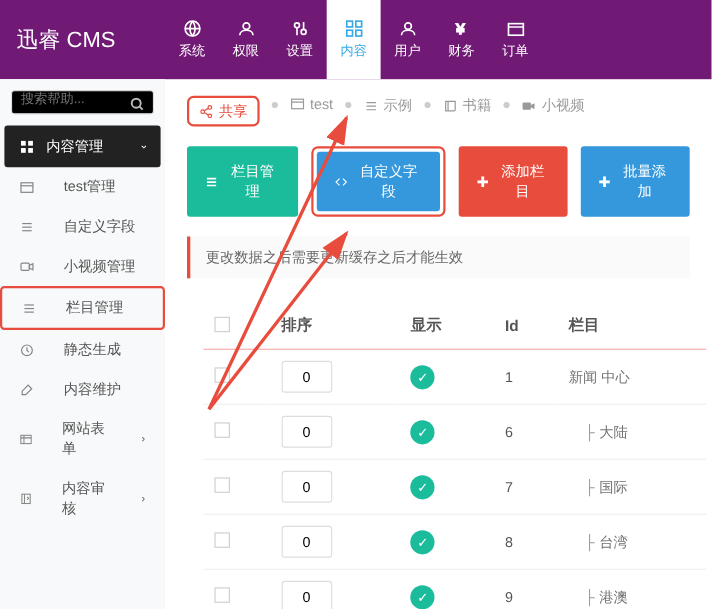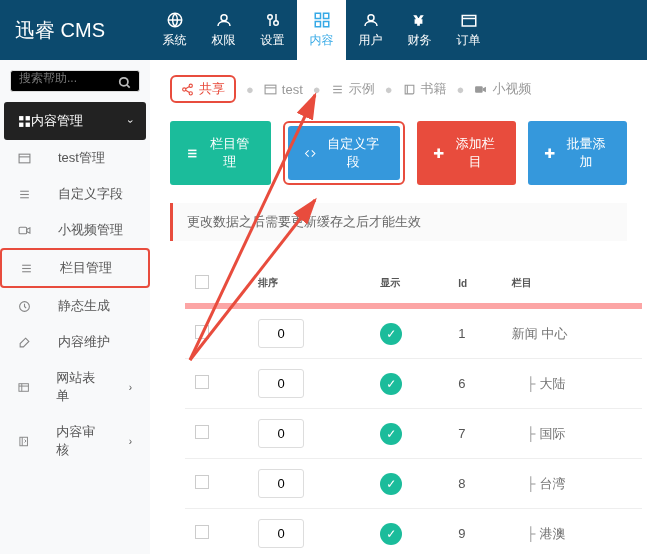--- a/index.html
+++ b/index.html
@@ -1,47 +1,47 @@
 <!DOCTYPE html>
 <html><head>
 <meta charset="utf-8">
 <style>
 *{box-sizing:border-box;margin:0;padding:0;font-family:-apple-system,sans-serif}
 body{background:#fff;font-size:13px;color:#333}
-.topbar{display:flex;background:#0c4a6e;color:#fff;height:60px}
+.topbar{display:flex;background:#701a75;color:#fff;height:72px}
 .logo{width:150px;display:flex;align-items:center;padding-left:15px;font-size:20px;font-weight:500}
 .nav{display:flex}
 .nav-item{width:49px;display:flex;flex-direction:column;align-items:center;justify-content:center;gap:3px;cursor:pointer;font-size:12px}
 .nav-item.active{background:#fff;color:#36a9e6}
 .nav-item svg{width:18px;height:18px}
 .main{display:flex}
 .sidebar{width:150px;background:#f8f9fa}
 .search{padding:10px;position:relative}
 .search input{width:100%;padding:0 28px 6px 8px;border:1px solid #ddd;background:#000000;color:#999;font-size:12px;border-radius:3px}
 .search-btn{position:absolute;right:18px;top:16px;color:#bbb}
-.menu-section{background:#333;color:#fff;padding:10px 14px;display:flex;align-items:center;gap:0;font-size:13px}
+.menu-section{background:#333;color:#fff;padding:10px 14px;display:flex;align-items:center;gap:11px;font-size:13px}
 .menu-section-dark{background:#222;border-radius:3px;margin:0 4px}
 .chev{margin-left:auto;transform:rotate(90deg);font-size:10px}
 .chev-r{margin-left:auto;font-size:10px}
 .menu-item{padding:9px 18px;display:flex;align-items:center;gap:27px;color:#555;cursor:pointer;font-size:13px}
 .menu-item svg{width:13px;height:13px;opacity:.7}
 .highlight{border:2px solid #e84c3d;border-radius:4px}
 .content{flex:1;padding:15px 20px;position:relative}
-.breadcrumb{display:flex;gap:10px;align-items:center;color:#999;font-size:13px;margin-bottom:18px}
+.breadcrumb{display:flex;gap:10px;align-items:flex-start;color:#999;font-size:13px;margin-bottom:18px}
 .bc-item{display:flex;align-items:center;gap:5px}
 .bc-share{color:#e84c3d}
 .bc-sep{color:#ccc}
 .actions{display:flex;gap:12px;margin-bottom:18px}
 .btn{padding:9px 16px;border-radius:3px;color:#fff;display:flex;align-items:center;gap:6px;cursor:pointer;font-size:13px;border:none}
 .btn-teal{background:#1bbc9b}
 .btn-blue{background:#3598dc}
 .btn-red{background:#e84c3d}
 .notice{border-left:3px solid #e84c3d;padding:10px 14px;background:#fafafa;color:#666;margin-bottom:22px;font-size:13px}
 .table{width:100%;border-collapse:collapse;margin-left:15px}
-.table th{text-align:left;padding:12px 10px;border-bottom:6px solid #fca5a5;font-weight:600;color:#555;font-size:10px}
+.table th{text-align:left;padding:12px 10px;border-bottom:1px solid #fca5a5;font-weight:600;color:#555;font-size:14px}
 .table td{padding:10px;border-bottom:1px solid #eee;color:#555;font-size:13px}
 .chk{width:14px;height:14px;border:1px solid #ccc;display:inline-block}
 .sort-input{width:46px;padding:6px;text-align:center;border:1px solid #ddd;border-radius:3px;font-size:13px}
 .check-circle{width:22px;height:22px;background:#1bbc9b;border-radius:50%;display:flex;align-items:center;justify-content:center;color:#fff;font-size:12px}
 .link{color:#737373}
 .tree-prefix{color:#999;margin-right:4px}
 .arrow-line{position:absolute;pointer-events:none}
 .highlight-share{border:2px solid #e84c3d;border-radius:6px;padding:3px 9px!important}
 .highlight-custom{border:2px solid #e84c3d;border-radius:6px;padding:3px!important}
 </style>

